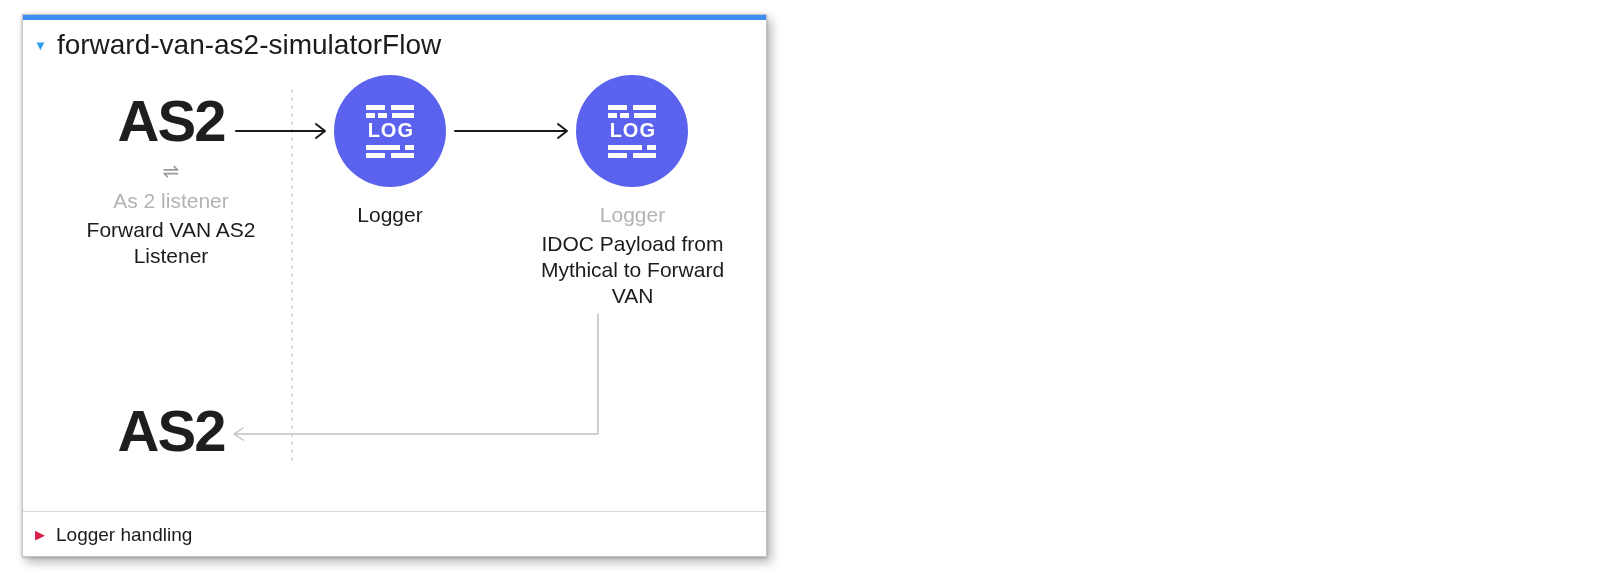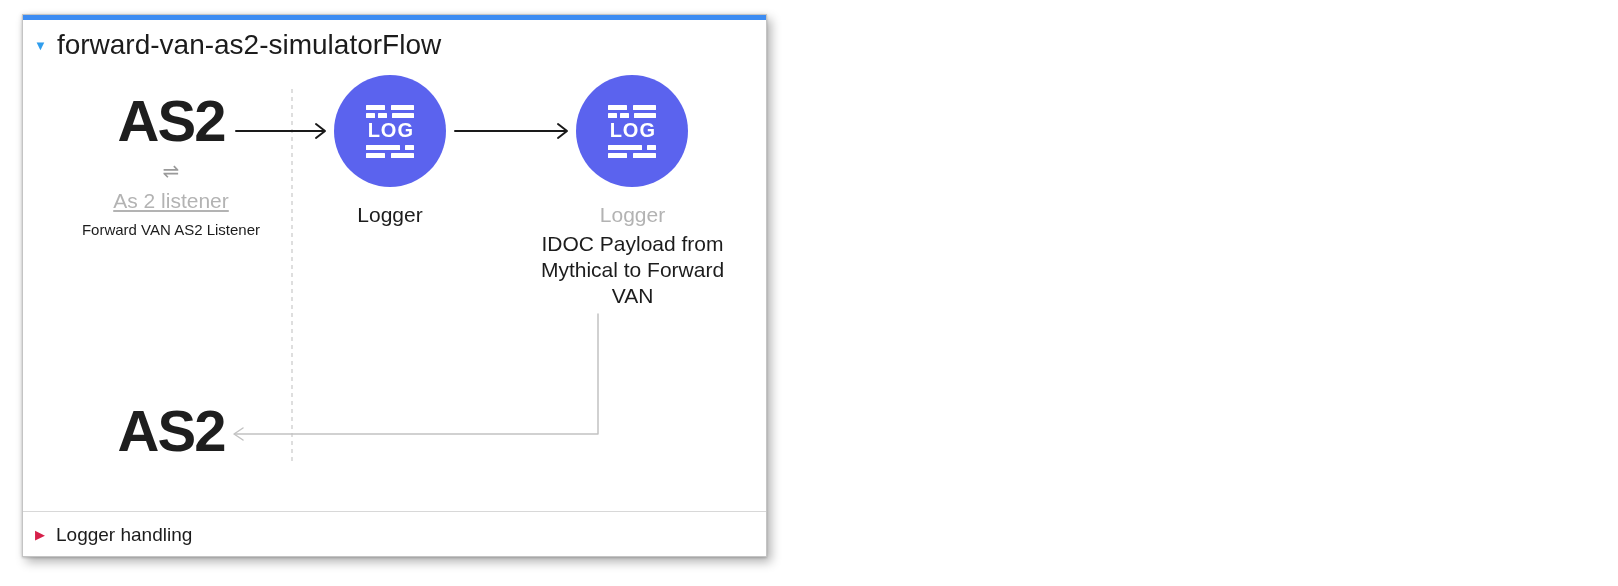--- a/index.html
+++ b/index.html
@@ -29,22 +29,22 @@
   .wires { position:absolute; left:0; top:0; width:745px; height:543px; pointer-events:none; }
 
   
   .as2-block { position:absolute; width:240px; text-align:center; cursor:pointer; }
   .as2-source { left:28px; top:76px; }
   .as2-target { left:28px; top:386px; }
   .as2-logo { font-size:58px; font-weight:700; letter-spacing:-2px;
               color:#1e1e1e; line-height:1.05; }
   .exchange-icon { display:block; margin-top:9px; font-size:20px; line-height:1;
                    color:#9a9a9a; }
-  .op-label  { font-size:21px; color:var(--muted-text,#b3b3b3); margin-top:7px; line-height:26px;text-decoration:underline; }
-  .node-name { font-size:15px; color:var(--dark-text,#1c1c1c); line-height:26px; margin-top:3px; }
+  .op-label  { font-size:21px; color:var(--muted-text,#b3b3b3); margin-top:7px; line-height:26px; }
+  .node-name { font-size:21px; color:var(--dark-text,#1c1c1c); line-height:26px; margin-top:3px; }
 
   
   .logger-circle {
     position:absolute; width:112px; height:112px; border-radius:50%;
     background:var(--logger-purple,#5b63ee);
     display:flex; align-items:center; justify-content:center; cursor:pointer;
   }
   .logger-1 { left:311px; top:60px; }
   .logger-2 { left:553px; top:60px; }
 

